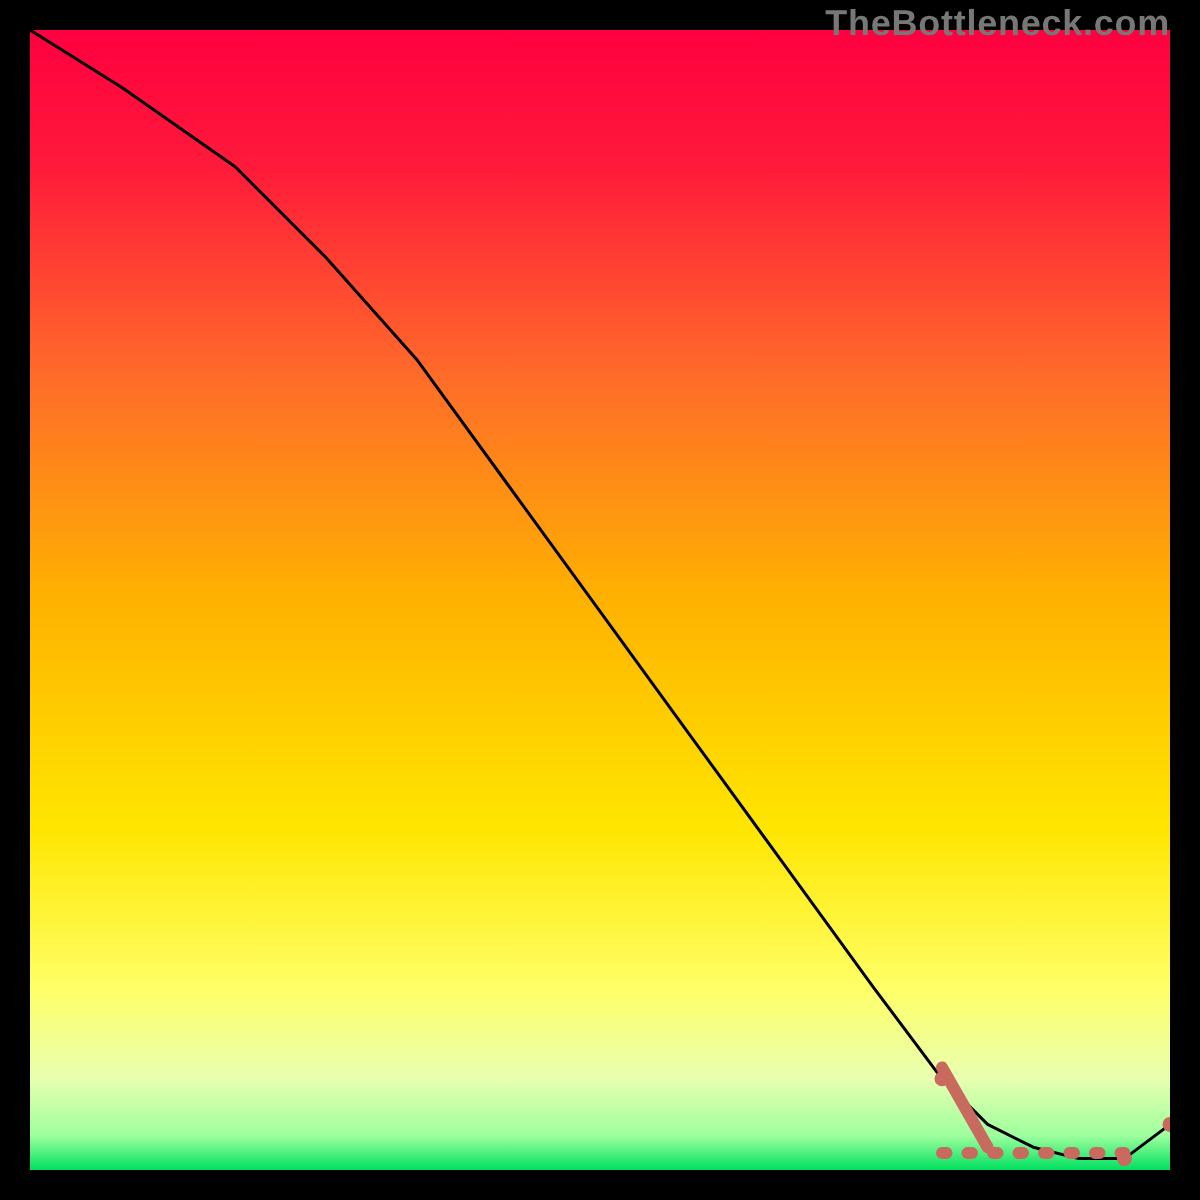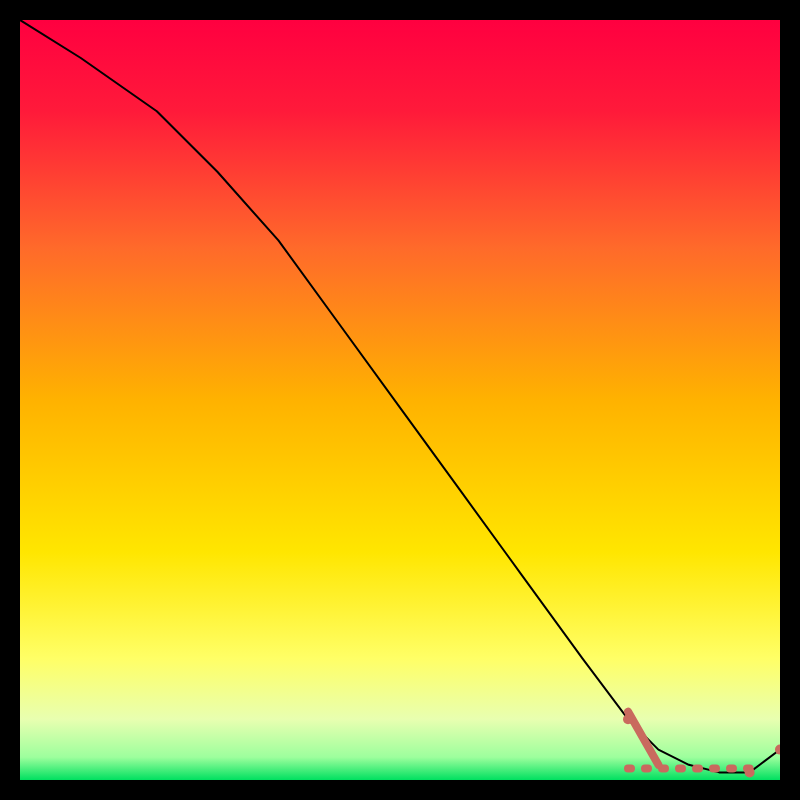--- a/index.html
+++ b/index.html
@@ -32,20 +32,21 @@
     left: 20px;
     top: 20px;
     width: 760px;
     height: 760px;
   }
 </style>
 </head>
 <body>
 <div class="frame">
 
+  <div class="watermark">TheBottleneck.com</div>
 
   <svg class="plot" viewBox="0 0 760 760" preserveAspectRatio="none">
     <defs>
       <linearGradient id="bg-grad" x1="0" y1="0" x2="0" y2="1">
         <stop id="g0" offset="0%" stop-color="#ff0040"></stop>
         <stop id="g1" offset="12%" stop-color="#ff1a3a"></stop>
         <stop id="g2" offset="30%" stop-color="#ff6a2a"></stop>
         <stop id="g3" offset="50%" stop-color="#ffb200"></stop>
         <stop id="g4" offset="70%" stop-color="#ffe600"></stop>
         <stop id="g5" offset="84%" stop-color="#ffff66"></stop>

